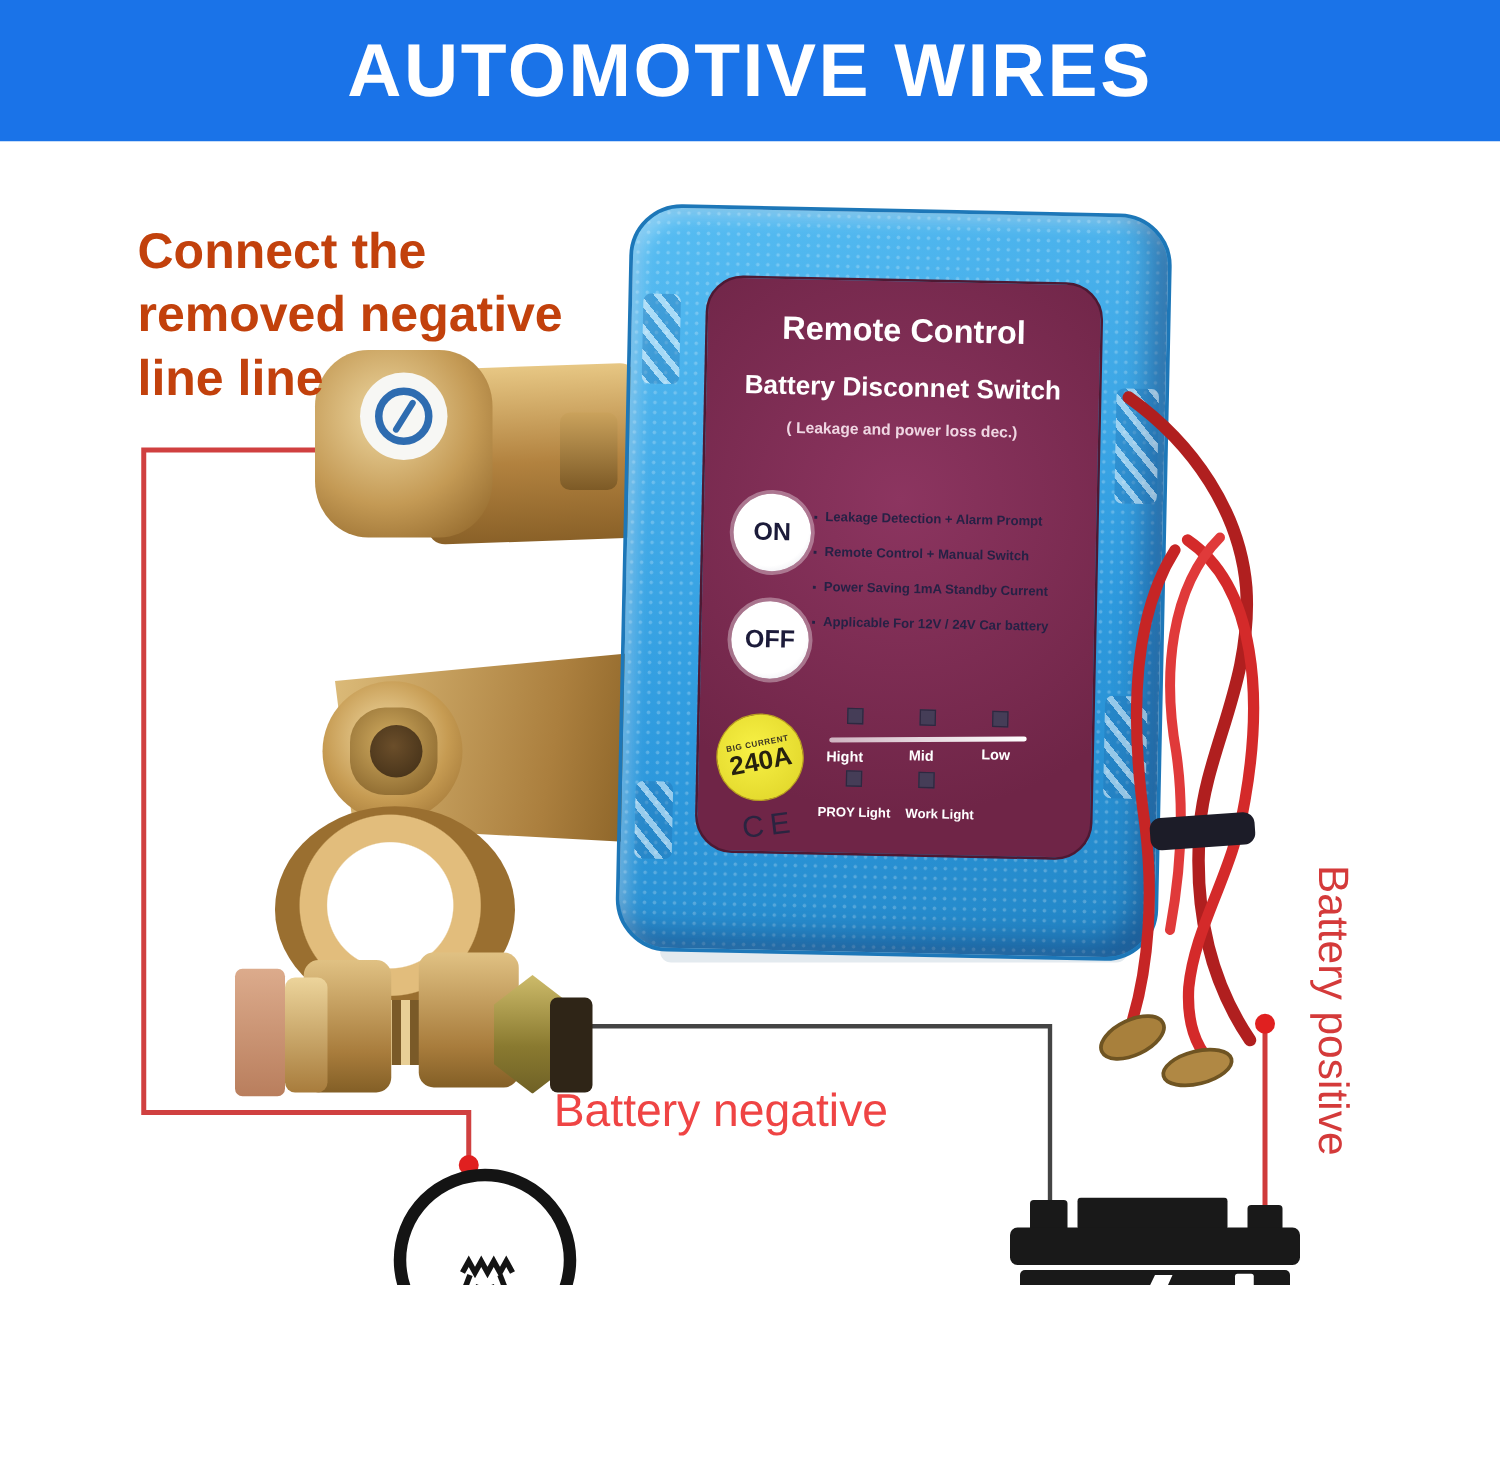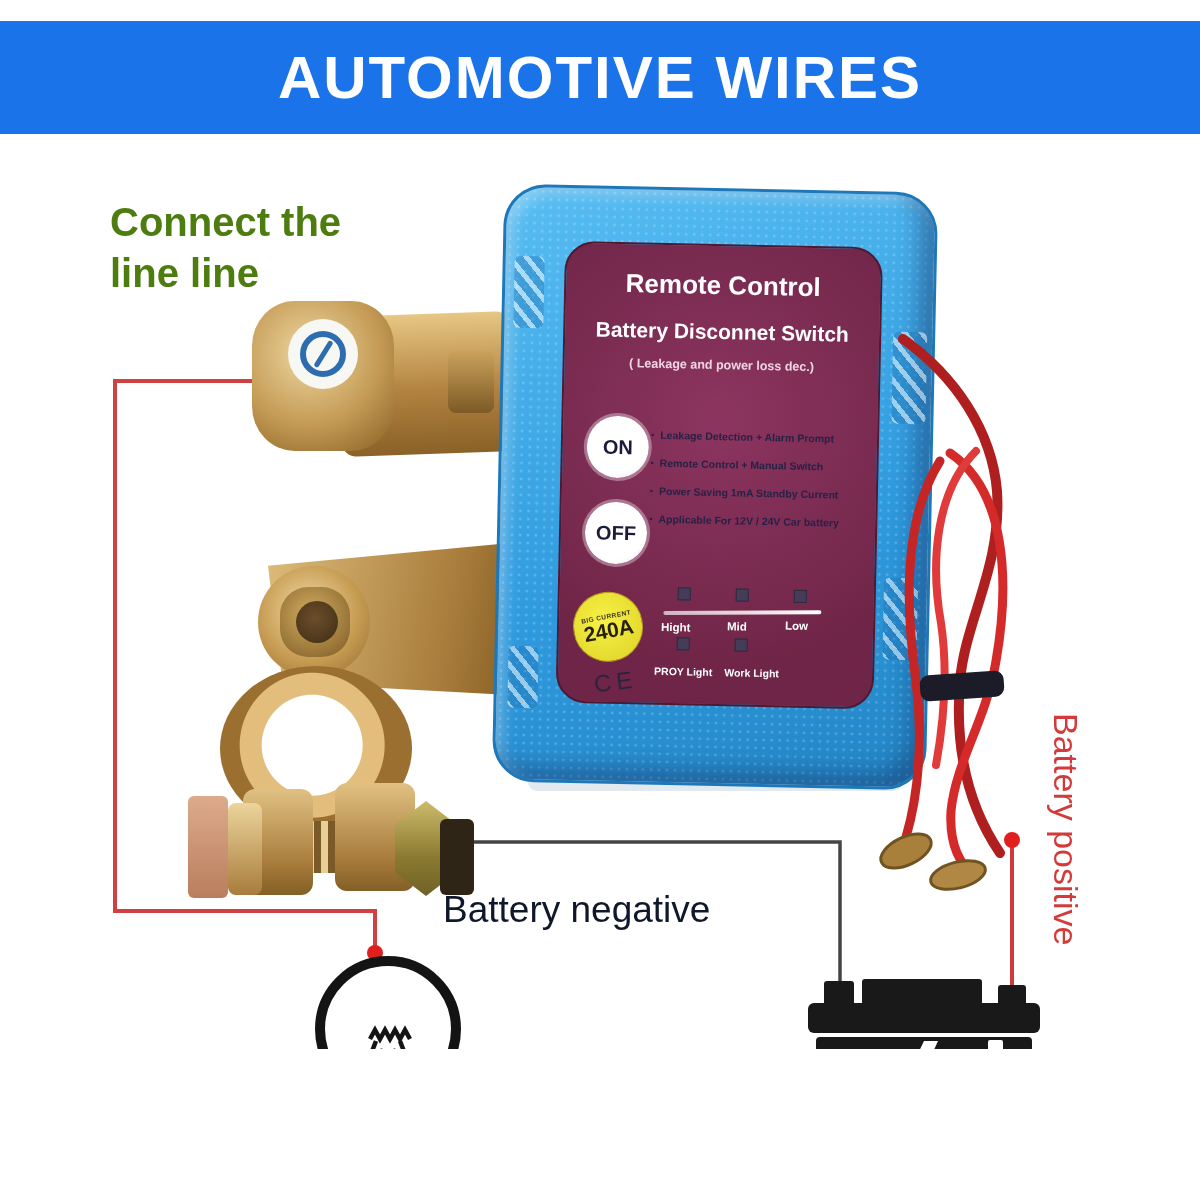--- a/index.html
+++ b/index.html
@@ -1,26 +1,26 @@
 <!DOCTYPE html>
 <html><head>
 <meta charset="utf-8">
 <style>
   html,body{margin:0;padding:0;background:#ffffff;}
   *{box-sizing:border-box;}
   #canvas{position:relative;width:1200px;height:1028px;background:#ffffff;overflow:hidden;
-          font-family:"Liberation Sans",sans-serif;margin-top:21px;}
+          font-family:"Liberation Sans",sans-serif;}
 
   
   .banner{position:absolute;left:0;top:0;width:1200px;height:113px;background:#1a73e8;
           display:flex;align-items:center;justify-content:center;z-index:10;}
   .banner h1{margin:0;color:#ffffff;font-size:60px;font-weight:800;letter-spacing:2px;}
 
   
-  .note{position:absolute;left:110px;top:176px;z-index:9;color:#4d7c0f;font-weight:bold;
+  .note{position:absolute;left:110px;top:176px;z-index:9;color:#c2410c;font-weight:bold;
         font-size:40px;line-height:51px;}
 
   
   .overlay{position:absolute;left:0;top:0;z-index:2;pointer-events:none;}
   .wirelayer{position:absolute;left:0;top:0;z-index:6;pointer-events:none;}
 
   
   .brass{position:absolute;z-index:3;}
   .cylA{left:340px;top:293px;width:172px;height:140px;border-radius:14px;transform:rotate(-2deg);
         background:linear-gradient(180deg,#e7c784,#b2823f 55%,#8a6128);}
@@ -108,37 +108,38 @@
         background:radial-gradient(circle at 45% 40%,#f8f145,#e4da2e 75%,#cdb824);
         border:1px solid #b89f20;color:#3a3323;transform:rotate(-12deg);
         display:flex;flex-direction:column;align-items:center;justify-content:center;}
   .badge-top{font-size:6.5px;font-weight:bold;letter-spacing:.5px;}
   .badge-val{font-size:21px;font-weight:800;line-height:22px;color:#26210f;}
   .ce{position:absolute;left:36px;top:424px;font-size:24px;color:#2a2440;
         letter-spacing:5px;transform:rotate(-8deg);font-weight:500;}
 
   
   .lbl-negative{position:absolute;left:443px;top:868px;z-index:8;font-size:37px;
-        color:#0f172a;font-weight:500;}
+        color:#ef4444;font-weight:500;}
   .lbl-positive{position:absolute;left:1046px;top:692px;z-index:8;font-size:34px;
         color:#d43a3a;font-weight:500;writing-mode:vertical-rl;height:280px;}
 
   .icon-abs{position:absolute;z-index:3;}
 </style>
 </head>
 <body>
 
 <div id="canvas">
 
   <div class="banner">
     <h1>AUTOMOTIVE WIRES</h1>
   </div>
 
   <div class="note">
     <div>Connect the</div>
+    <div>removed negative</div>
     <div>line line</div>
   </div>
 
   <svg class="overlay" width="1200" height="1178" viewBox="0 0 1200 1178">
     <polyline points="258,360 115,360 115,890 375,890 375,926" fill="none" stroke="#d04040" stroke-width="4"></polyline>
     <circle cx="375" cy="932" r="8" fill="#e02020"></circle>
     <polyline points="443,821 840,821 840,963" fill="none" stroke="#444444" stroke-width="3.5"></polyline>
     <line x1="1012" y1="824" x2="1012" y2="966" stroke="#cf3a3a" stroke-width="4"></line>
     <circle cx="1012" cy="819" r="8" fill="#e02020"></circle>
   </svg>

